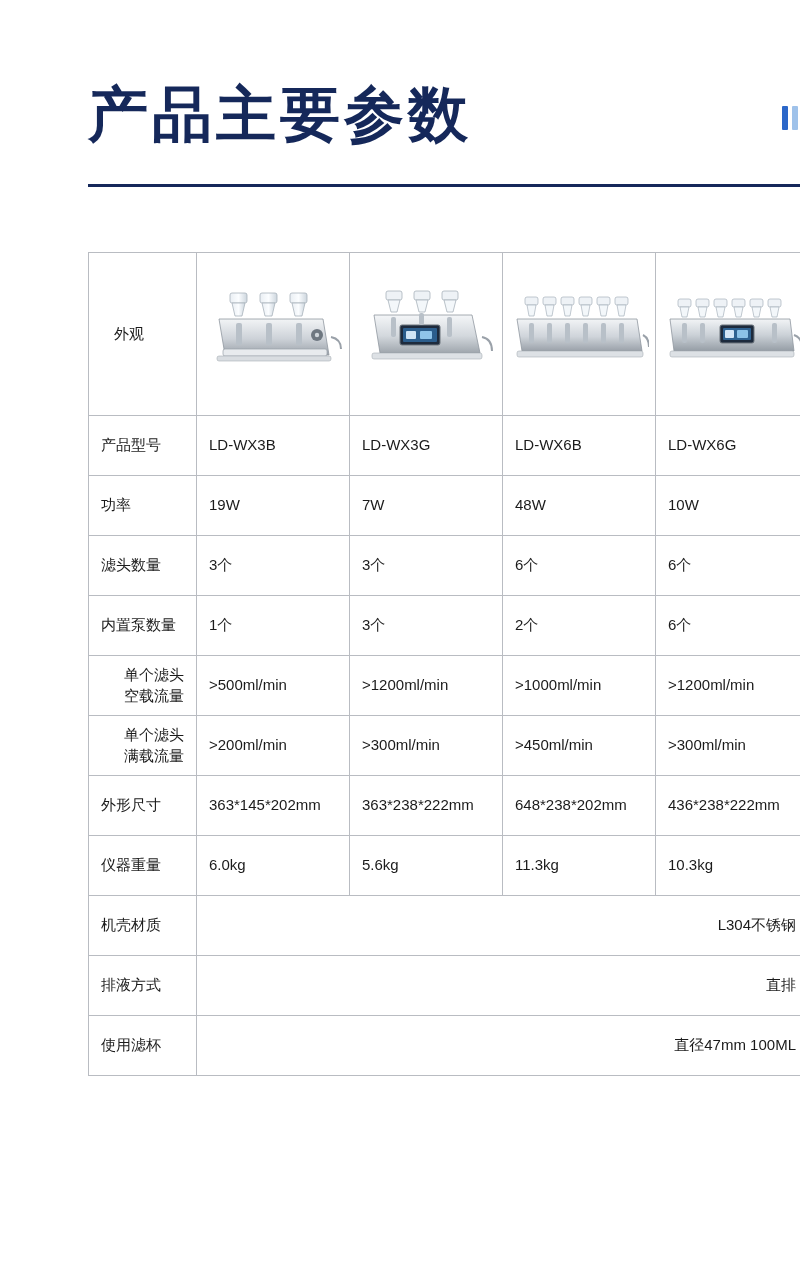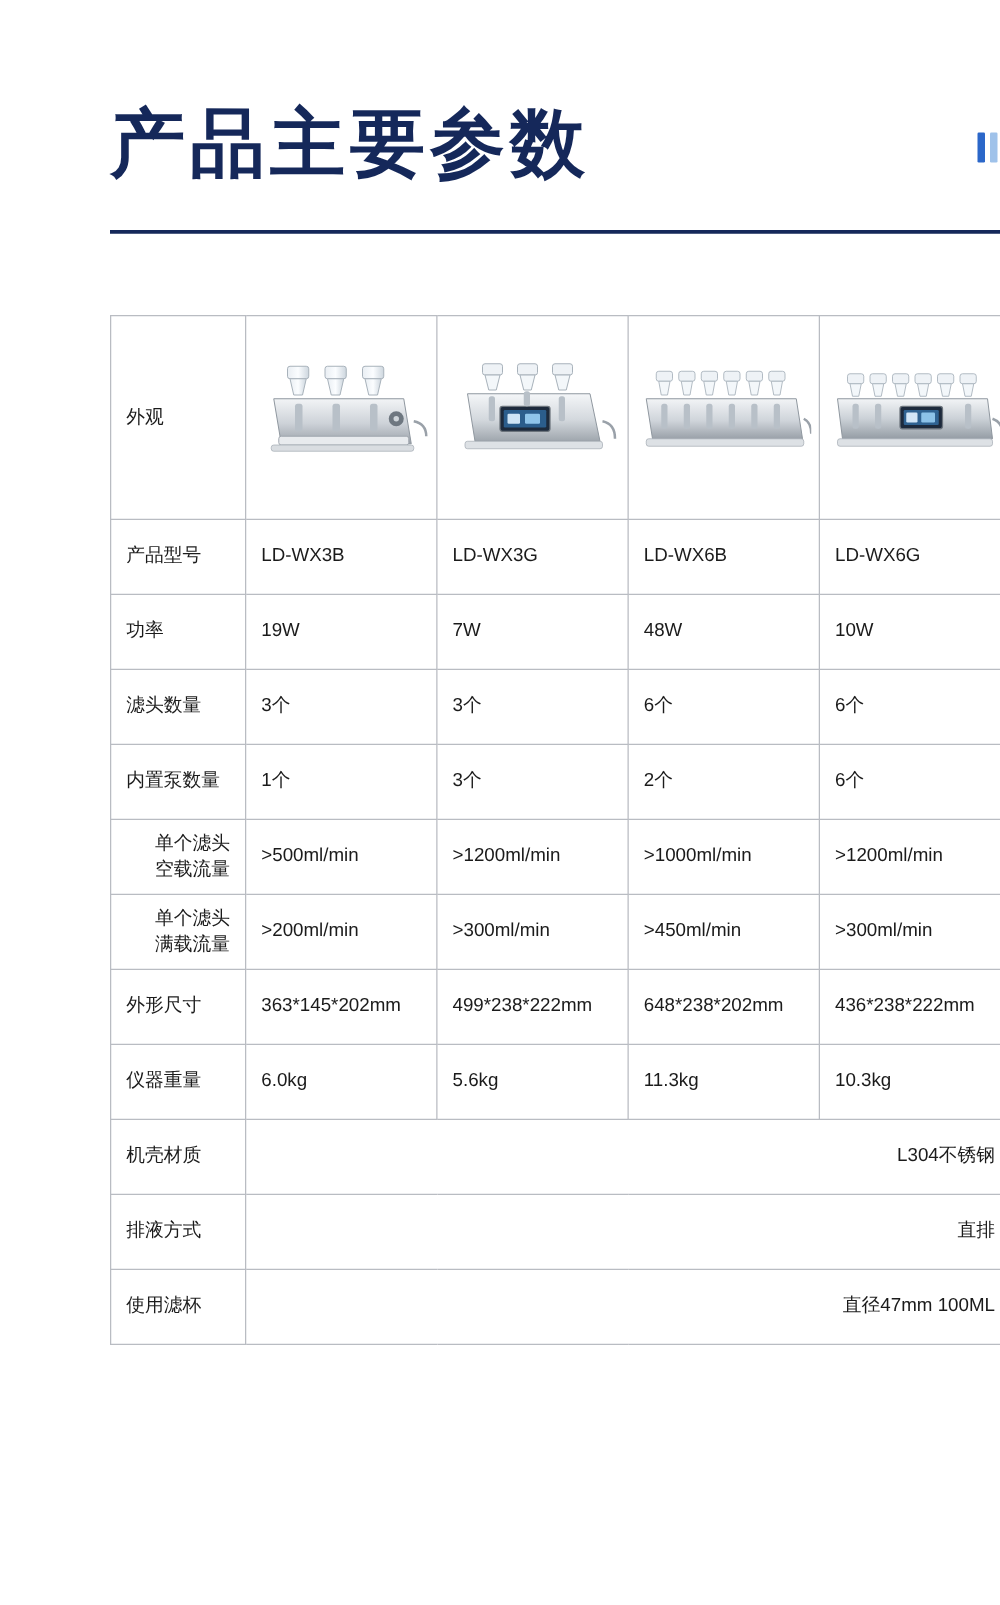--- a/index.html
+++ b/index.html
@@ -91,21 +91,21 @@
     font-size: 15px;
     color: #111111;
   }
   td.val { width: 153px; }
   td.center-span {
     text-align: right;
     font-size: 17px;
     padding: 16px 8px;
   }
   tr.r-appearance td { height: 162px; padding: 0; }
-  tr.r-appearance td.label { padding: 0 12px; }
+  tr.r-appearance td.label { padding: 0 25px; }
   tr.r-text td { height: 60px; }
   tr.r-two td { height: 60px; }
   tr.r-full td { height: 60px; }
   .lbl2 { white-space: pre-line; text-align: right; }
 
   
   .device-cell {
     position: relative;
     height: 162px;
   }
@@ -350,21 +350,21 @@
 满载流量</td>
           <td class="val">&gt;200ml/min</td>
           <td class="val">&gt;300ml/min</td>
           <td class="val">&gt;450ml/min</td>
           <td class="val">&gt;300ml/min</td>
         </tr>
 
         <tr class="r-text">
           <td class="label">外形尺寸</td>
           <td class="val">363*145*202mm</td>
-          <td class="val">499*238*222mm</td>
+          <td class="val">363*238*222mm</td>
           <td class="val">648*238*202mm</td>
           <td class="val">436*238*222mm</td>
         </tr>
 
         <tr class="r-text">
           <td class="label">仪器重量</td>
           <td class="val">6.0kg</td>
           <td class="val">5.6kg</td>
           <td class="val">11.3kg</td>
           <td class="val">10.3kg</td>

